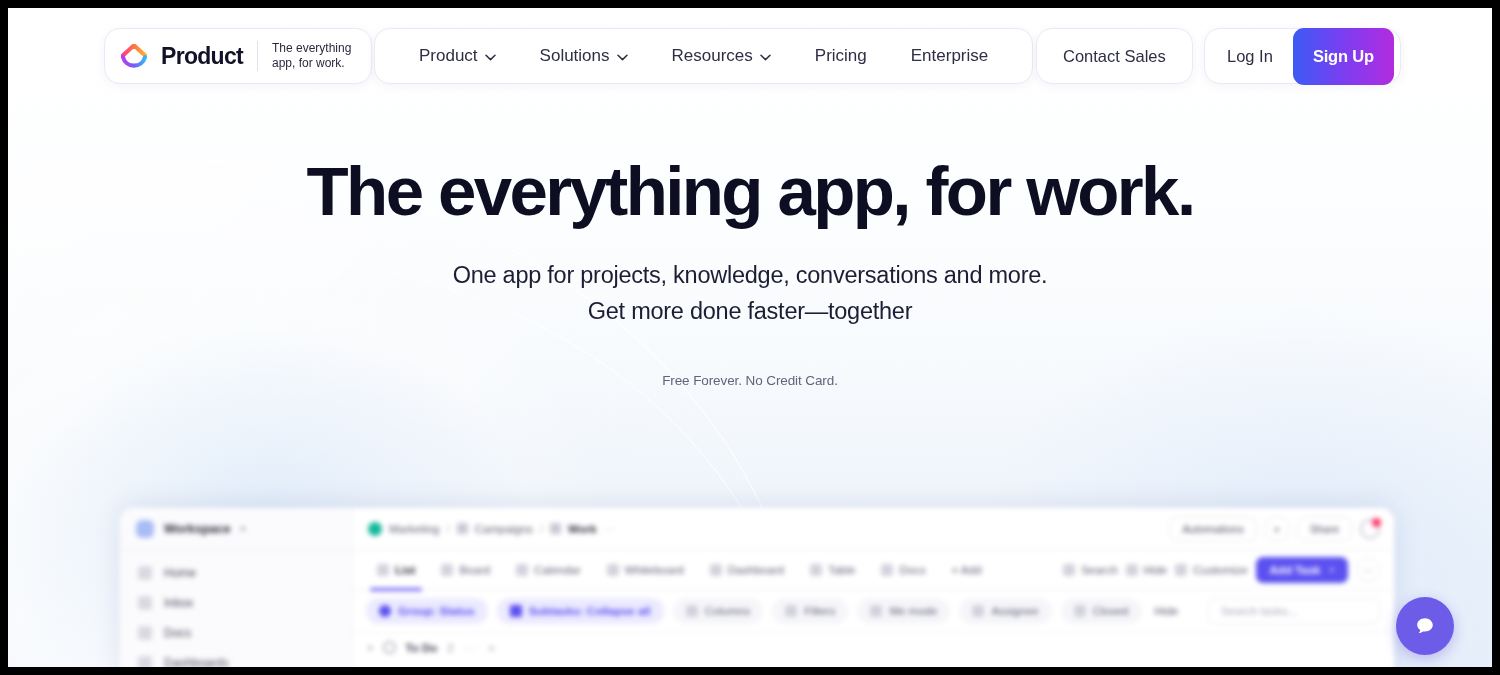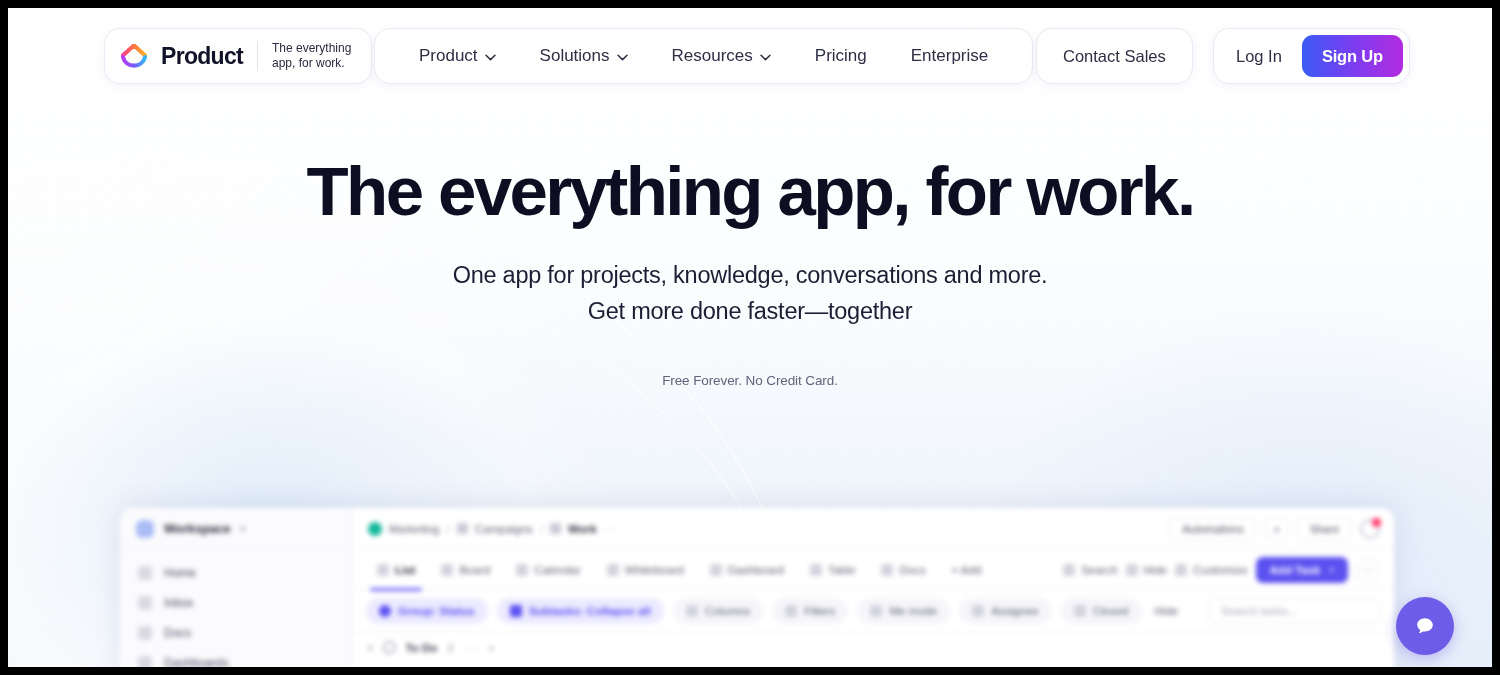--- a/index.html
+++ b/index.html
@@ -184,31 +184,30 @@
     cursor: pointer;
     white-space: nowrap;
   }
 
   
   .auth-pill {
     position: absolute;
     left: 1196px; top: 20px;
     padding: 0 6px 0 0;
     gap: 0;
-    margin-left: 9px;
   }
   .login-link {
     padding: 0 20px 0 22px;
     font-size: 16.5px;
     color: #2e2e45;
     cursor: pointer;
     white-space: nowrap;
   }
   .signup-btn {
-    height: 42px;
+    height: 57px;
     padding: 12px 20px;
     border-radius: 11px;
     border: none;
     background: linear-gradient(90deg, #3b5bf5 0%, #7b3ef0 50%, #b32be0 100%);
     color: #fff;
     font-size: 16.5px;
     font-weight: 800;
     font-family: inherit;
     letter-spacing: -0.2px;
     cursor: pointer;

